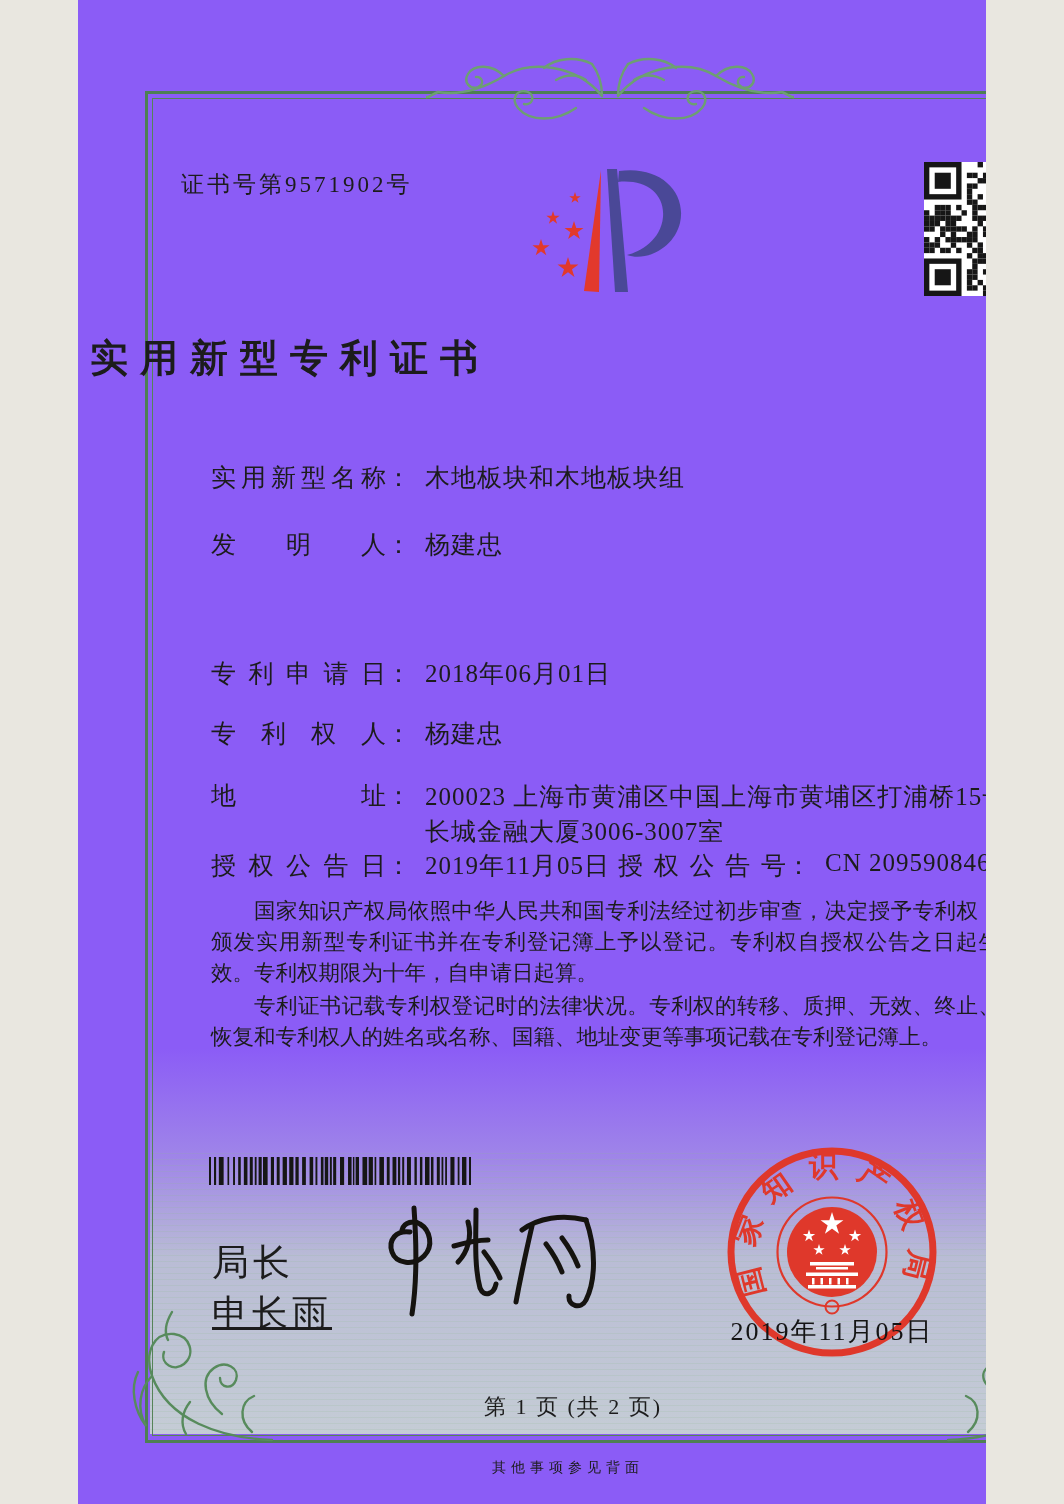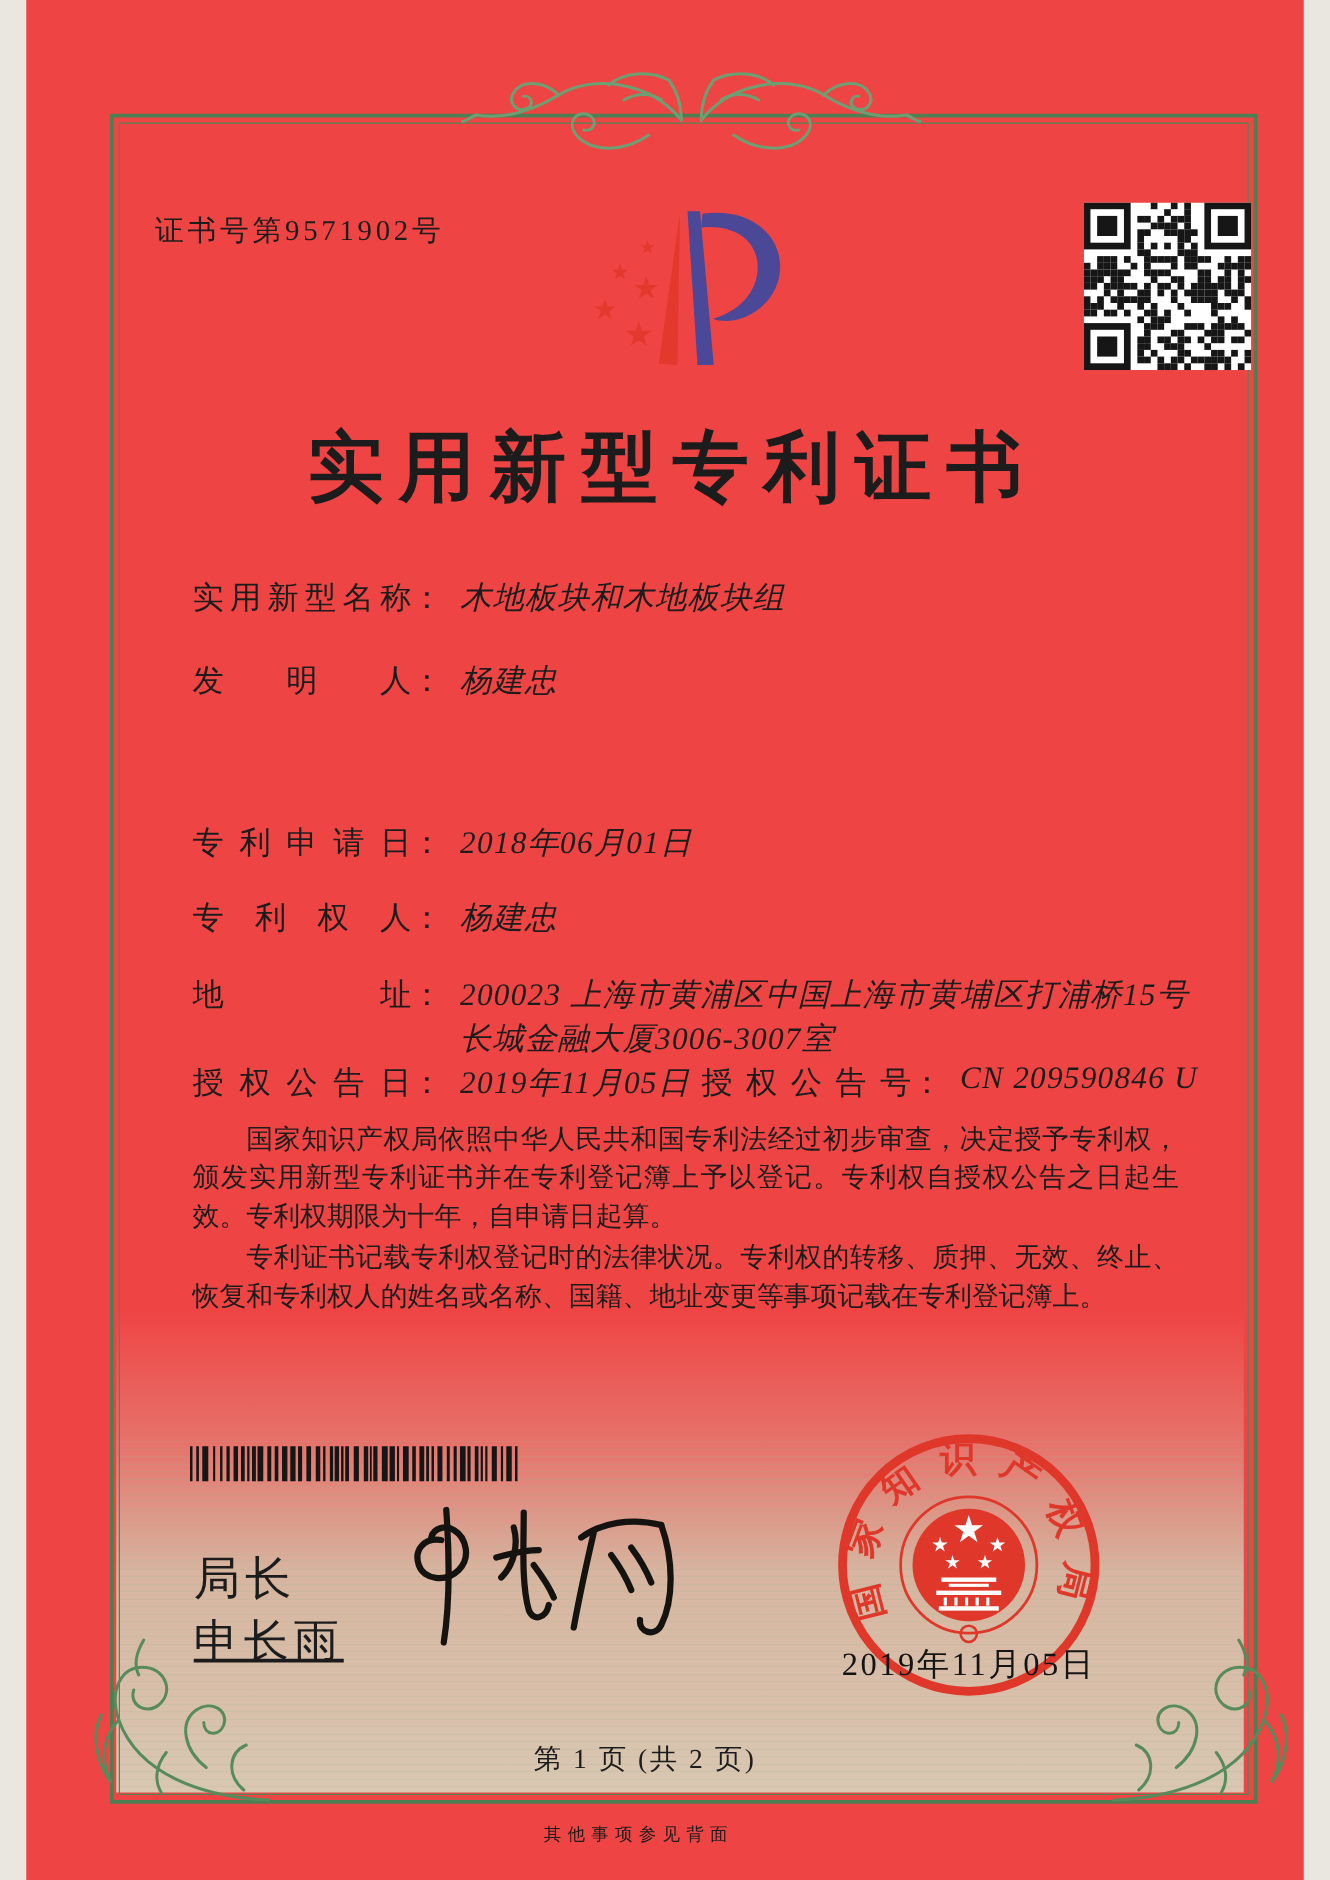--- a/index.html
+++ b/index.html
@@ -1,18 +1,18 @@
 <!DOCTYPE html>
 <html><head>
 <meta charset="utf-8">
 <style>
   html,body{margin:0;padding:0;background:#e9e7e0;}
   .page{
-    position:relative;width:1022px;height:1504px;margin:0 auto;
-    background:#ef4444;overflow:hidden;
+    position:relative;width:908px;height:1504px;margin:0 auto;
+    background:#8b5cf6;overflow:hidden;
     font-family:"Liberation Serif","DejaVu Serif",serif;color:#1c1c1c;
   }
   
   .frame{position:absolute;left:67px;top:91px;width:912px;height:1346px;
          border:3px solid #4e7f53;}
   .frame-inner{position:absolute;inset:4px;border:1px solid #558457;}
   
   .green-wash{position:absolute;left:72px;top:1048px;width:902px;height:386px;
     background:linear-gradient(to bottom,
       rgba(206,229,201,0) 0px,
@@ -20,28 +20,28 @@
       rgba(205,229,199,0.70) 210px,
       rgba(211,232,205,0.80) 100%);}
   .green-wash::after{content:"";position:absolute;left:0;right:0;top:105px;bottom:0;
     background:repeating-linear-gradient(to bottom,
       rgba(140,186,140,0.30) 0 1px, rgba(0,0,0,0) 1px 6px);
     opacity:.55;}
   
   .cert-no{position:absolute;left:103px;top:169px;font-size:23px;letter-spacing:3px;}
   .logo{position:absolute;left:452px;top:148px;}
   .qr{position:absolute;left:846px;top:162px;}
-  .title{position:absolute;left:0;width:100%;top:333px;text-align:center;
-         font-size:61px;font-weight:bold;letter-spacing:12px;text-indent:12px;}
+  .title{position:absolute;left:0;width:100%;top:333px;
+         font-size:38px;font-weight:bold;letter-spacing:12px;text-indent:12px;}
   
   .field{position:absolute;left:133px;font-size:25px;white-space:nowrap;}
   .flabel{display:inline-block;width:175px;text-align:justify;text-align-last:justify;
           vertical-align:top;}
   .colon{display:inline-block;vertical-align:top;}
-  .fvalue{display:inline-block;padding-left:14px;vertical-align:top;letter-spacing:1px;font-style:italic;}
+  .fvalue{display:inline-block;padding-left:14px;vertical-align:top;letter-spacing:1px;}
   .r1{top:461px}.r2{top:528px}.r3{top:595px}.r4{top:657px}.r5{top:717px}
   .r6{top:779px}.r6 .fvalue{width:600px;white-space:normal;line-height:35px;}
   .rg{top:849px}
   .grant2{position:absolute;left:407px;top:0;white-space:nowrap;}
   .grant2 .flabel{width:168px;}
   
   .paras{position:absolute;left:133px;top:896px;width:800px;font-size:21.5px;
          line-height:31px;text-align:justify;}
   .paras p{margin:0 11px 2px 0;text-indent:2em;}
   

